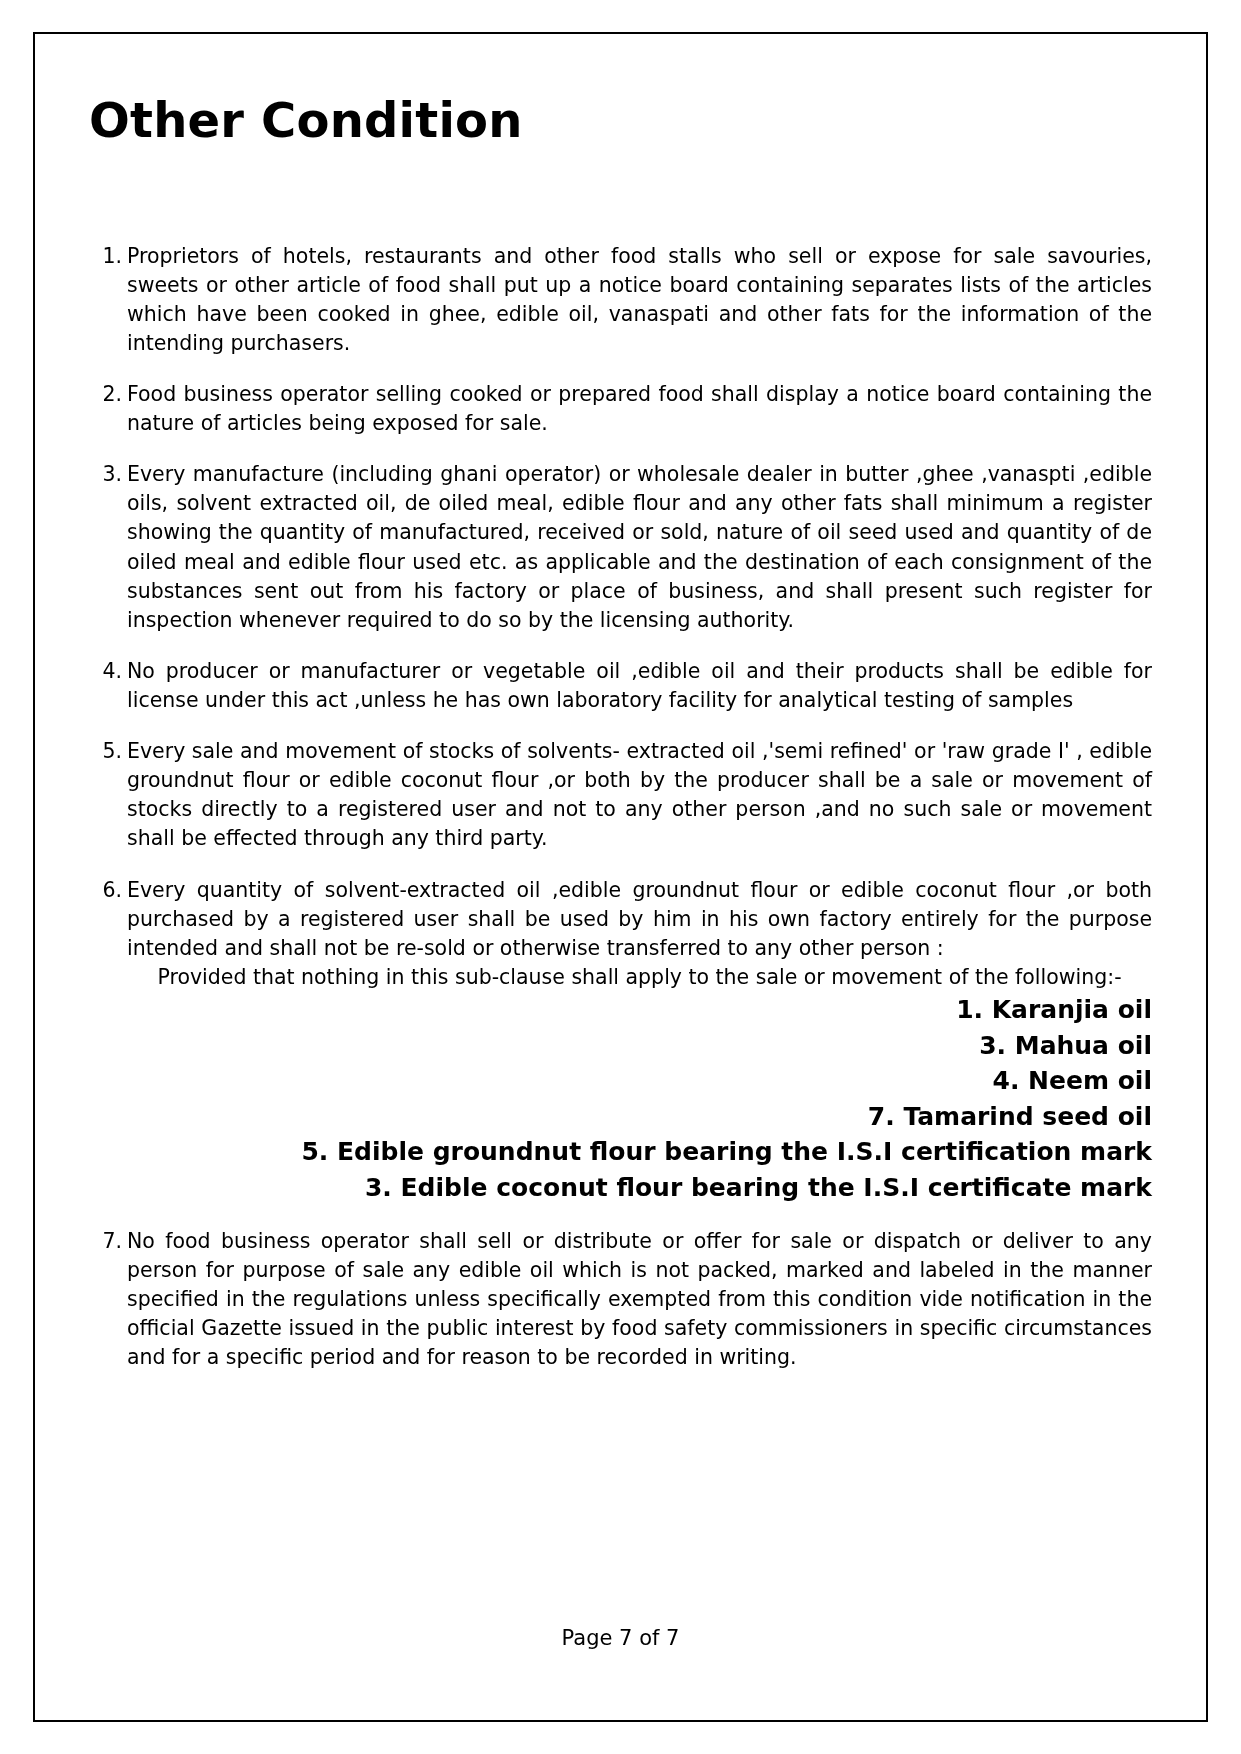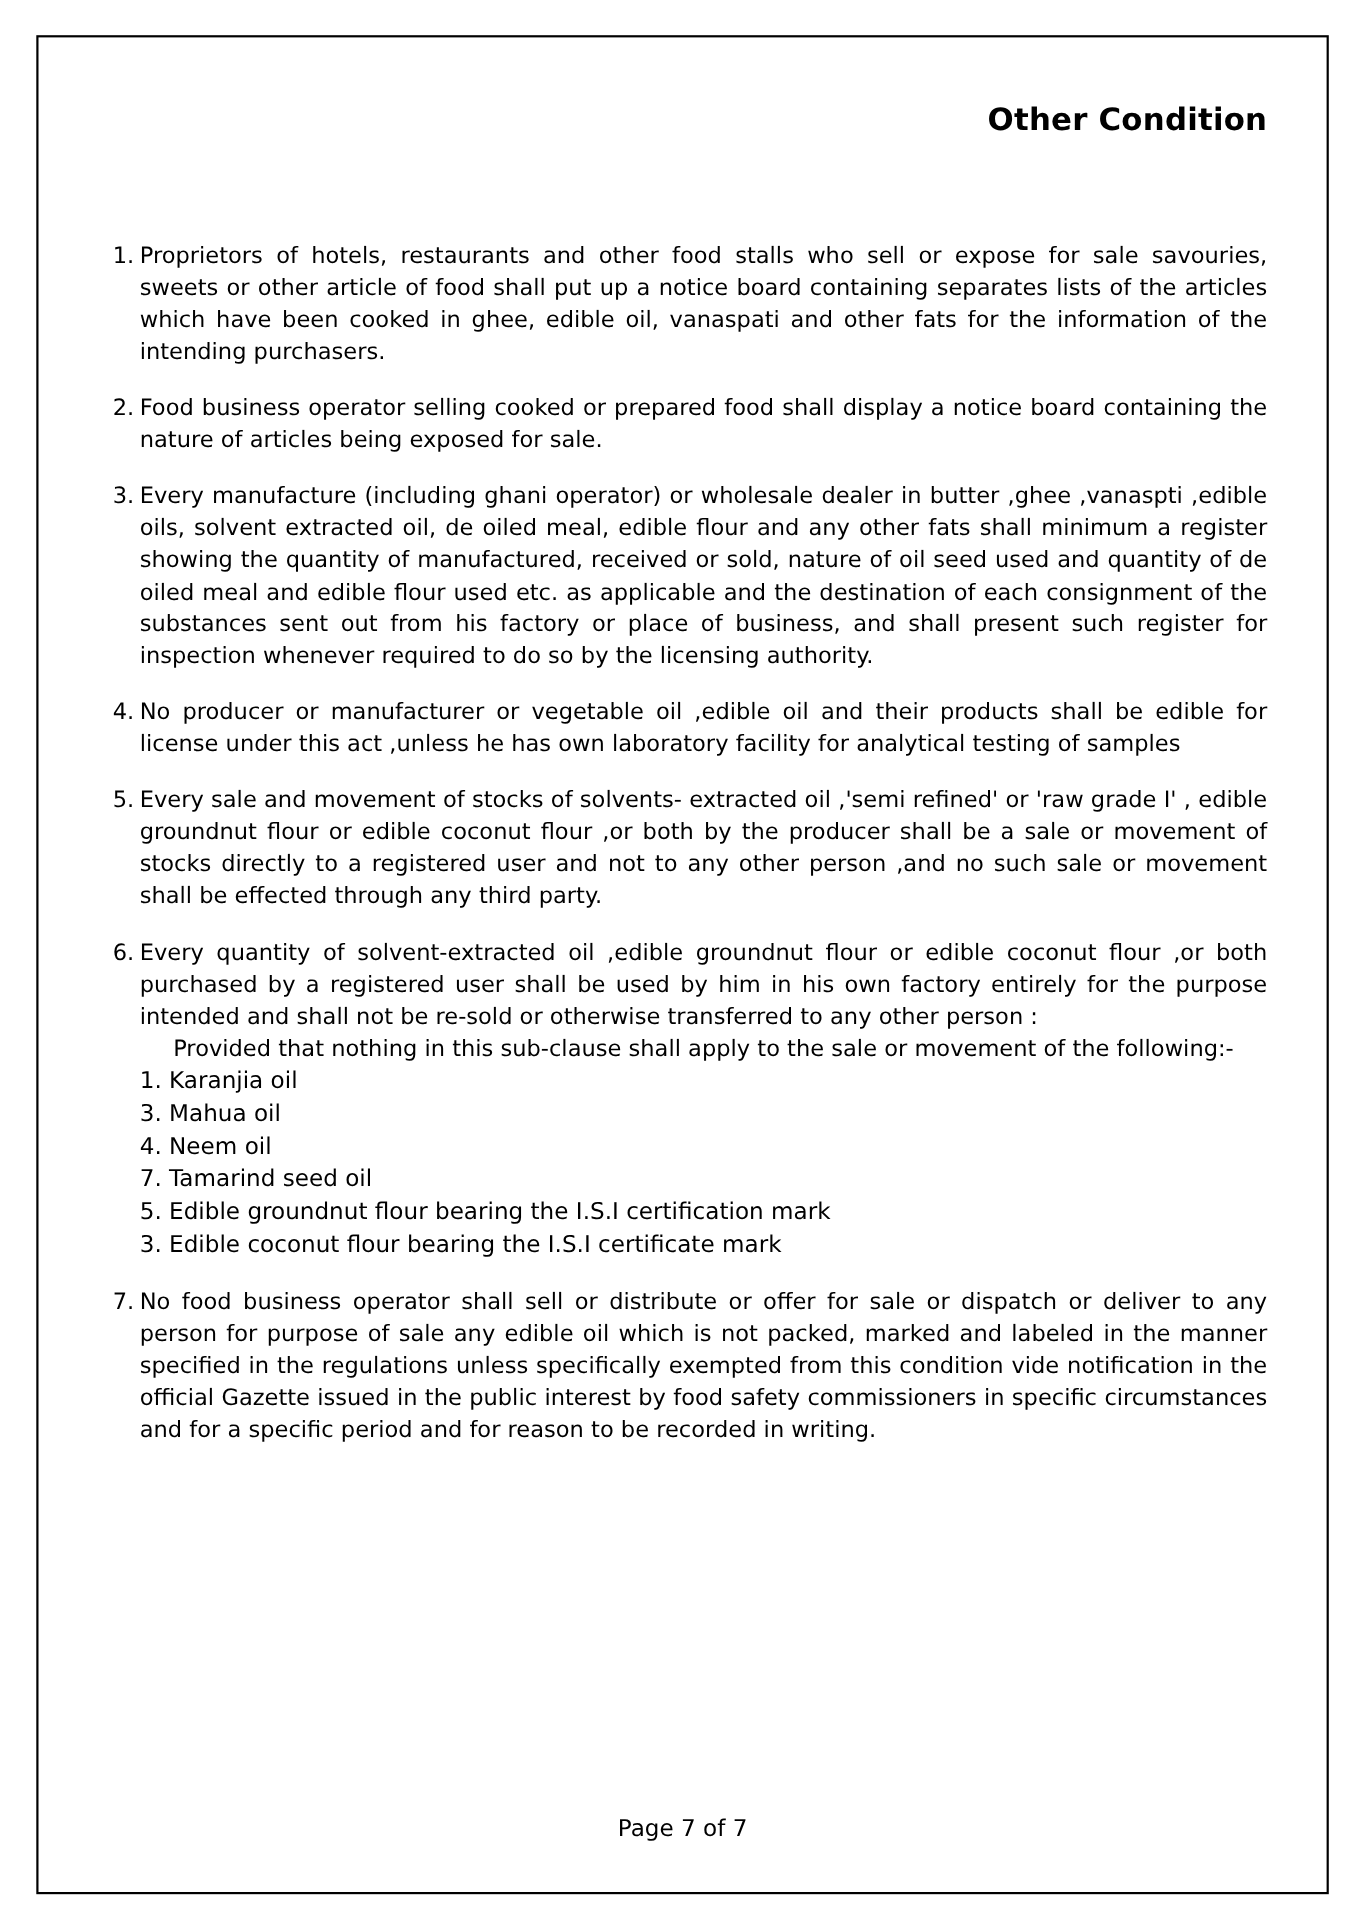--- a/index.html
+++ b/index.html
@@ -32,22 +32,22 @@
   .content {
     position: absolute;
     left: 33px;
     top: 32px;
     width: 1175px;
     height: 1690px;
     box-sizing: border-box;
     padding: 38px 56px 0 56px;
   }
   .doc-title {
-    text-align: right;
-    font-size: 28px;
+    text-align: left;
+    font-size: 48px;
     font-weight: bold;
     letter-spacing: 0.2px;
     margin: 22px 0 0 0;
     line-height: 1.2;
   }
   .clause-list {
     margin: 0;
     padding: 0;
     list-style: none;
     margin-top: 92px;
@@ -80,29 +80,30 @@
     display: block;
     text-align: center;
   }
   .sub-list {
     margin: 0;
     padding: 0;
     list-style: none;
   }
   .sub-item {
     display: block;
-    text-align: left;
-    font-size: 21px;
+    text-align: right;
+    font-size: 25px;
     line-height: 1.42;
+    font-weight: bold;
   }
   .footer {
     position: absolute;
     left: 0;
     right: 0;
-    bottom: 48px;
+    bottom: 72px;
     text-align: center;
     font-size: 21px;
   }
 </style>
 </head>
 <body>
 
 <div class="page">
   <div class="page-border"></div>
 

